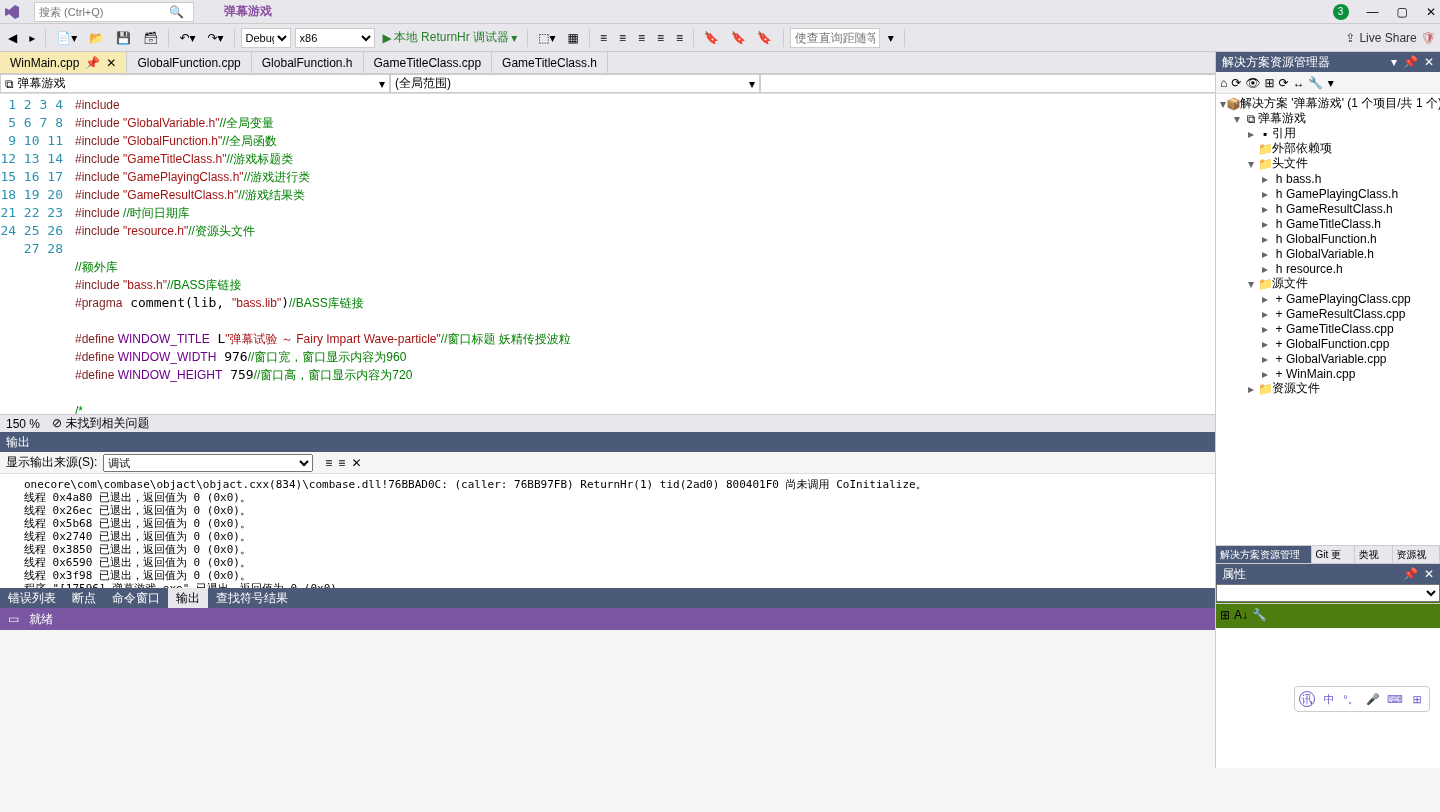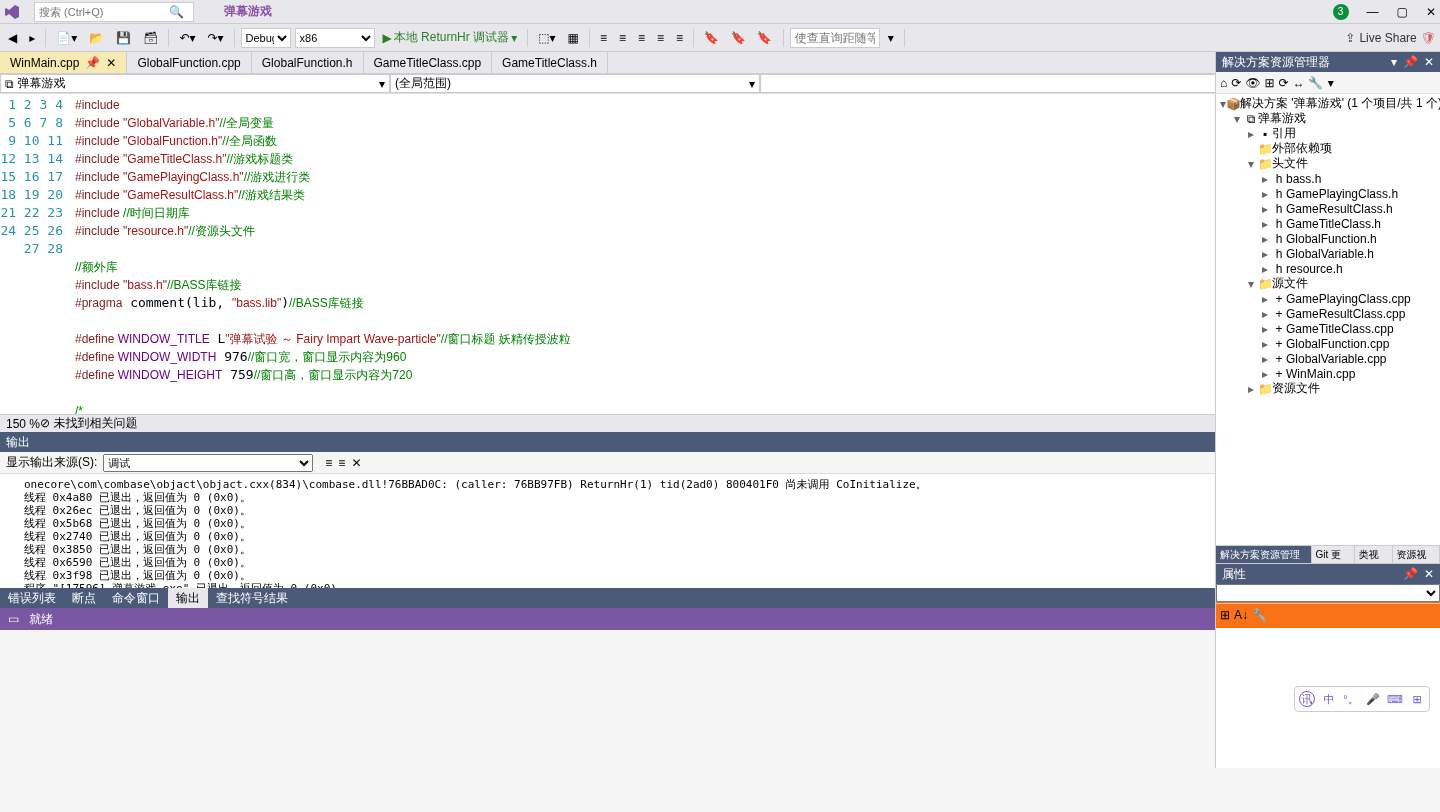--- a/index.html
+++ b/index.html
@@ -49,21 +49,21 @@
 .rp-tools{height:22px;display:flex;align-items:center;gap:4px;padding:2px 4px;border-bottom:1px solid #ddd}
 .rp-search{height:22px;padding:2px;border-bottom:1px solid #ddd}
 .rp-search input{width:100%;height:18px;border:1px solid #ccc;padding:0 4px;font-size:11px}
 .tree{flex:1;overflow:auto;background:#fff;font-size:11px;padding:2px 0}
 .tree .node{display:flex;align-items:center;height:15px;padding-left:4px;cursor:pointer;white-space:nowrap}
 .tree .exp{width:10px;display:inline-block;color:#666}
 .tree .ico{width:14px;display:inline-block;text-align:center}
 .right-tabs{height:18px;background:#e8e8ec;display:flex;border-top:1px solid #ccc}
 .right-tabs span{padding:2px 4px;font-size:10px;border-right:1px solid #ccc;cursor:pointer}
 .right-tabs span.active{background:#4a5a78;color:#fff}
-.props{background:#f97316;border-top:1px solid #ccc}
+.props{background:#4d7c0f;border-top:1px solid #ccc}
 .floating{position:absolute;right:10px;bottom:100px;display:flex;gap:6px;background:#fff;border:1px solid #ccc;padding:4px;border-radius:4px}
 .floating span{width:16px;height:16px;display:flex;align-items:center;justify-content:center;color:#6a5acd;font-size:11px}
 svg{display:block}
 </style>
 </head>
 <body>
 
 <div class="titlebar">
   <svg class="logo" viewBox="0 0 16 16">
       <path fill="#7b57a3" d="M11 1l4 2v10l-4 2-6-5-3 2-1-1V5l1-1 3 2 6-5z"></path>
@@ -213,21 +213,21 @@
 
 
 
 
 
 </div>
       <div class="minimap"></div>
     </div>
     <div class="statusline">
       <span>150 %</span>
-      <span style="margin-left:0">⊘ <span>未找到相关问题</span></span>
+      <span style="margin-left:12px">⊘ <span>未找到相关问题</span></span>
       <div class="right">
         <span>行: 8</span>
         <span>字符: 29</span>
         <span>列: 34</span>
         <span>空格</span>
         <span>CRLF</span>
       </div>
     </div>
 
     <div class="output">

